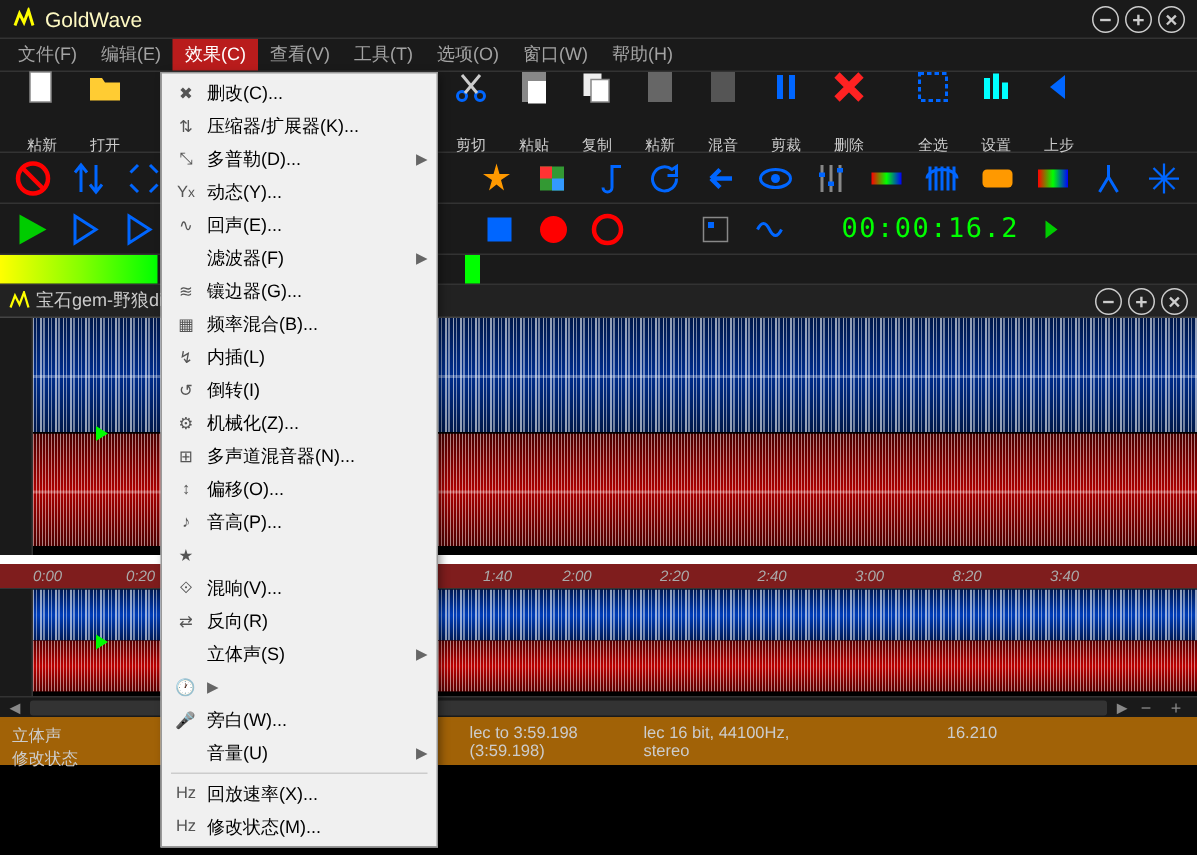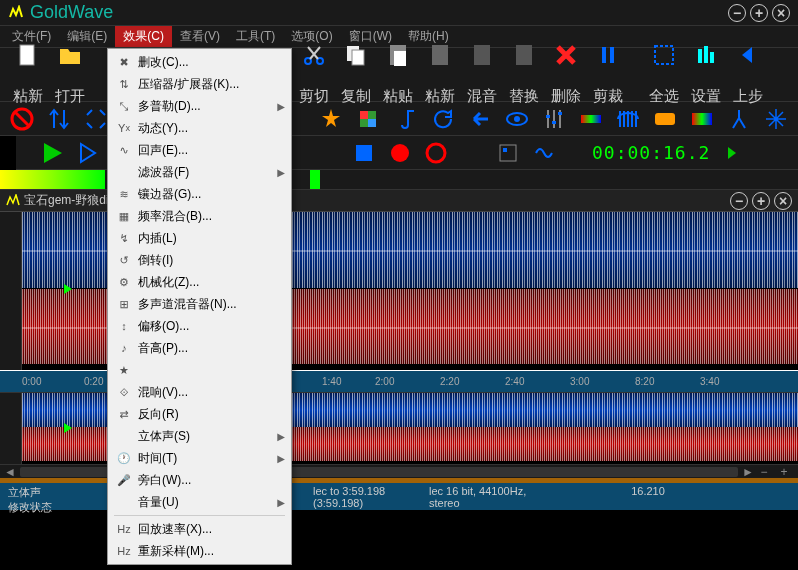--- a/index.html
+++ b/index.html
@@ -1,51 +1,51 @@
 <!DOCTYPE html>
 <html><head>
 <meta charset="utf-8">
 <style>
 * { margin: 0; padding: 0; box-sizing: border-box; font-family: "Microsoft YaHei", sans-serif; }
 body { background: #000; color: #ccc; width: 798px; height: 570px; overflow: hidden; font-size: 12px; }
 .titlebar { height: 26px; background: #1a1a1a; display: flex; align-items: center; padding: 0 8px; border-bottom: 1px solid #333; }
 .titlebar .logo { width: 16px; height: 16px; margin-right: 6px; }
-.titlebar .title { color: #14b8a6; font-size: 18px; flex: 1; }
+.titlebar .title { color: #fef9c3; font-size: 14px; flex: 1; }
 .winbtns { display: flex; gap: 4px; }
 .winbtn { width: 18px; height: 18px; border: 1.5px solid #ccc; border-radius: 50%; display: flex; align-items: center; justify-content: center; color: #ccc; font-size: 14px; cursor: pointer; font-weight: bold; }
 .menubar { height: 22px; background: #1a1a1a; display: flex; align-items: center; padding: 0 4px; border-bottom: 1px solid #333; }
 .menuitem { padding: 2px 8px; color: #a3a3a3; cursor: pointer; font-size: 12px; }
 .menuitem.active { background: #b91c1c; color: #fff; }
 .toolbar1 { height: 54px; background: #1a1a1a; display: flex; align-items: center; padding: 2px 8px; gap: 2px; border-bottom: 1px solid #333; }
 .tbtn { width: 40px; height: 48px; display: flex; flex-direction: column; align-items: center; justify-content: center; cursor: pointer; color: #ccc; }
 .tbtn .ic { width: 26px; height: 26px; display: flex; align-items: center; justify-content: center; }
-.tbtn .lbl { font-size: 15px; margin-top: 20px; }
+.tbtn .lbl { font-size: 10px; margin-top: 20px; }
 .toolbar2 { height: 34px; background: #1a1a1a; display: flex; align-items: center; padding: 0 8px; gap: 10px; border-bottom: 1px solid #333; }
 .ibtn { width: 28px; height: 28px; display: flex; align-items: center; justify-content: center; cursor: pointer; }
-.toolbar3 { height: 34px; background: #1a1a1a; display: flex; align-items: center; padding: 0 23px; gap: 8px; border-bottom: 1px solid #333; margin-left: 16px; }
+.toolbar3 { height: 34px; background: #1a1a1a; display: flex; align-items: center; padding: 0 8px; gap: 8px; border-bottom: 1px solid #333; }
 .timedisp { font-family: monospace; font-size: 18px; color: #0f0; letter-spacing: 1px; padding: 0 8px; }
 .levelbar { height: 20px; background: #1a1a1a; display: flex; border-bottom: 1px solid #333; }
 .level-l { width: 105px; height: 100%; background: linear-gradient(to right, #ff0, #8f0, #0f0); }
 .level-r { width: 10px; height: 100%; background: #0f0; margin-left: 205px; }
 .doctitle { height: 22px; background: #222; display: flex; align-items: center; padding: 0 6px; border-bottom: 1px solid #444; }
 .doctitle .dt { color: #ccc; font-size: 12px; flex: 1; }
 .waveform-area { position: relative; height: 158px; background: #000; display: flex; }
 .wf-gutter { width: 22px; background: #1a1a1a; border-right: 1px solid #333; }
 .wf-main { flex: 1; position: relative; }
 .wf-top { height: 76px; background: linear-gradient(#00184a, #002d8c 50%, #00184a); position: relative; overflow: hidden; }
 .wf-bot { height: 76px; background: linear-gradient(#4a0000, #a00 50%, #4a0000); position: relative; overflow: hidden; border-top: 1px solid #000; }
-.wf-ruler { height: 22px; background: #0c4a6e; display: flex; align-items: center; color: #aaa; font-size: 10px; position: relative; border-top: 1px solid #ffffff; }
+.wf-ruler { height: 22px; background: #7f1d1d; display: flex; align-items: center; color: #aaa; font-size: 10px; position: relative; border-top: 6px solid #ffffff; font-style: italic; }
 .wf-ruler span { position: absolute; }
 .overview-area { height: 72px; background: #000; display: flex; border-top: 1px solid #333; }
 .ov-main { flex: 1; position: relative; }
 .ov-top { height: 34px; background: linear-gradient(#001a55, #003db8 50%, #001a55); position: relative; overflow: hidden; }
 .ov-bot { height: 34px; background: linear-gradient(#550000, #b00 50%, #550000); position: relative; overflow: hidden; }
 .scroll-area { height: 14px; background: #1a1a1a; border-top: 1px solid #333; display: flex; align-items: center; padding: 0 4px; }
 .hscroll { flex: 1; height: 10px; background: #333; border-radius: 2px; margin: 0 4px; }
-.status { height: 32px; background: #0c4a6e; display: flex; border-top: 5px solid #a16207; font-size: 11px; }
+.status { height: 32px; background: #a16207; display: flex; border-top: 3px solid #a16207; font-size: 11px; }
 .status-l { width: 105px; padding: 2px 8px; display: flex; flex-direction: column; }
 .status-r { flex: 1; padding: 2px 8px; display: flex; }
 .status-mid { width: 180px; text-align: center; padding-top: 2px; }
 
 .dropdown { position: absolute; left: 107px; top: 48px; width: 185px; background: #f0f0f0; border: 1px solid #999; box-shadow: 2px 2px 6px rgba(0,0,0,.4); z-index: 100; color: #000; padding: 2px 0; }
 .dd-item { height: 22px; display: flex; align-items: center; padding: 0 6px; cursor: pointer; font-size: 12px; }
 .dd-icon { width: 20px; display: flex; align-items: center; justify-content: center; margin-right: 4px; font-size: 11px; color: #555; }
 .dd-label { flex: 1; }
 .dd-arrow { color: #666; font-size: 10px; }
 .dd-item.disabled { color: #999; }
@@ -109,75 +109,67 @@
           <circle cx="6" cy="18" r="3" fill="none" stroke="#06f" stroke-width="2"></circle>
           <circle cx="18" cy="18" r="3" fill="none" stroke="#06f" stroke-width="2"></circle>
           <path d="M8 16L18 4M16 16L6 4" stroke="#ccc" stroke-width="2"></path>
         </svg>
       </div>
       <div class="lbl">剪切</div>
     </div>
   <div class="tbtn">
       <div class="ic">
         <svg width="24" height="24">
+          <rect x="4" y="2" width="16" height="20" fill="#888"></rect>
+          <rect x="8" y="8" width="12" height="15" fill="#fff"></rect>
+        </svg>
+      </div>
+      <div class="lbl">粘贴</div>
+    </div>
+  <div class="tbtn">
+      <div class="ic">
+        <svg width="24" height="24">
           <rect x="3" y="3" width="12" height="15" fill="#eee"></rect>
           <rect x="8" y="7" width="12" height="15" fill="#fff" stroke="#888"></rect>
         </svg>
       </div>
       <div class="lbl">复制</div>
     </div>
   <div class="tbtn">
       <div class="ic">
         <svg width="24" height="24">
-          <rect x="4" y="2" width="16" height="20" fill="#888"></rect>
-          <rect x="8" y="8" width="12" height="15" fill="#fff"></rect>
-        </svg>
-      </div>
-      <div class="lbl">粘贴</div>
-    </div>
-  <div class="tbtn">
-      <div class="ic">
-        <svg width="24" height="24">
           <rect x="4" y="2" width="16" height="20" fill="#666"></rect>
         </svg>
       </div>
       <div class="lbl">粘新</div>
     </div>
   <div class="tbtn">
       <div class="ic">
         <svg width="24" height="24">
           <rect x="4" y="2" width="16" height="20" fill="#555"></rect>
         </svg>
       </div>
       <div class="lbl">混音</div>
-    </div>
-  <div class="tbtn">
-      <div class="ic">
-        <svg width="24" height="24">
-          <rect x="4" y="2" width="16" height="20" fill="#555"></rect>
-        </svg>
-      </div>
-      <div class="lbl">替换</div>
-    </div>
-  <div class="tbtn">
-      <div class="ic">
-        <svg width="24" height="24">
-          <path d="M4 4L20 20M20 4L4 20" stroke="#f22" stroke-width="5"></path>
-        </svg>
-      </div>
-      <div class="lbl">删除</div>
     </div>
   <div class="tbtn">
       <div class="ic">
         <svg width="24" height="24">
           <rect x="6" y="4" width="4" height="16" fill="#06f"></rect>
           <rect x="14" y="4" width="4" height="16" fill="#06f"></rect>
         </svg>
       </div>
       <div class="lbl">剪裁</div>
+    </div>
+  <div class="tbtn">
+      <div class="ic">
+        <svg width="24" height="24">
+          <path d="M4 4L20 20M20 4L4 20" stroke="#f22" stroke-width="5"></path>
+        </svg>
+      </div>
+      <div class="lbl">删除</div>
     </div>
   <div style="width:12px"></div>
   <div class="tbtn">
       <div class="ic">
         <svg width="24" height="24">
           <rect x="3" y="3" width="18" height="18" fill="none" stroke="#06f" stroke-dasharray="3 2" stroke-width="2"></rect>
         </svg>
       </div>
       <div class="lbl">全选</div>
     </div>
@@ -510,34 +502,33 @@
       <span class="dd-icon">⇄</span>
       <span class="dd-label">反向(R)</span>
     </div>
   <div class="dd-item">
       <span class="dd-icon"></span>
       <span class="dd-label">立体声(S)</span>
       <span class="dd-arrow">▶</span>
     </div>
   <div class="dd-item">
       <span class="dd-icon">🕐</span>
-      <span class="dd-label">时间(T)</span>
       <span class="dd-arrow">▶</span>
     </div>
   <div class="dd-item">
       <span class="dd-icon">🎤</span>
       <span class="dd-label">旁白(W)...</span>
     </div>
   <div class="dd-item">
       <span class="dd-icon"></span>
       <span class="dd-label">音量(U)</span>
       <span class="dd-arrow">▶</span>
     </div>
   <div class="dd-sep"></div>
   <div class="dd-item">
       <span class="dd-icon">Hz</span>
       <span class="dd-label">回放速率(X)...</span>
     </div>
   <div class="dd-item">
       <span class="dd-icon">Hz</span>
-      <span class="dd-label">重新采样(M)...</span>
+      <span class="dd-label">修改状态(M)...</span>
     </div>
 </div>
 
 </body></html>

